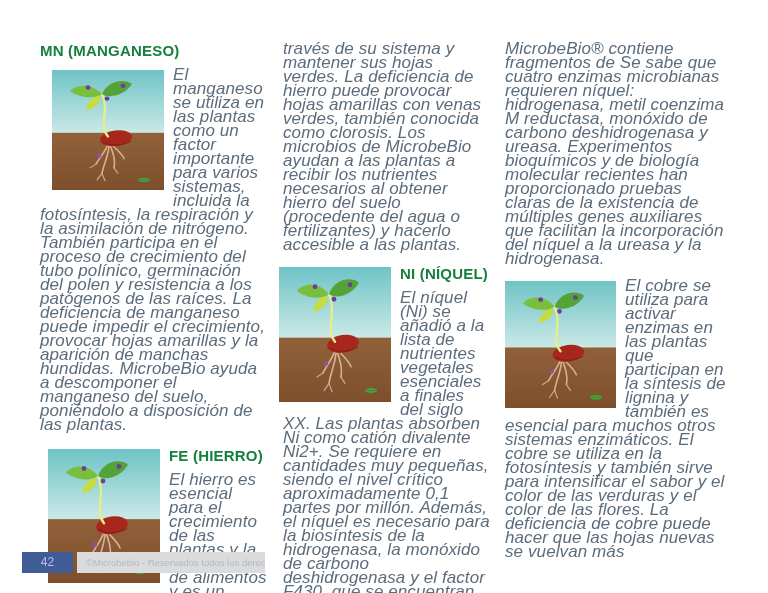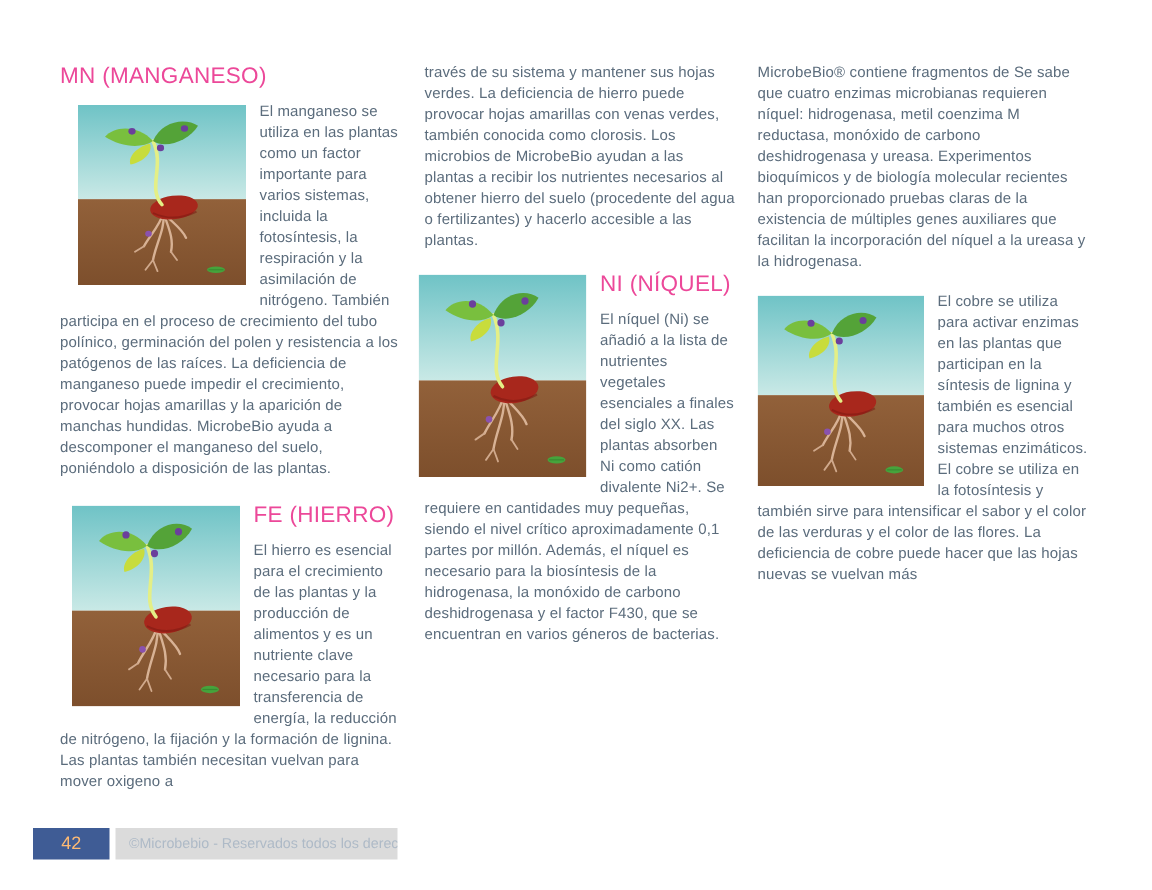--- a/index.html
+++ b/index.html
@@ -3,34 +3,34 @@
 <meta charset="utf-8">
 <style>
   html,body{margin:0;padding:0;background:#ffffff;}
   .page{position:relative;width:768px;height:593px;background:#ffffff;overflow:hidden;
         font-family:"Liberation Sans",sans-serif;}
   .columns{position:absolute;left:40px;top:42px;width:688px;display:flex;gap:15px;}
   .col{box-sizing:border-box;}
   .col-left{width:228px;}
   .col-mid{width:207px;}
   .col-right{width:223px;}
-  h2{font-size:15px;font-weight:normal;color:#ec4899;margin:0 0 9px 0;letter-spacing:.2px;}
-  p{font-size:10px;line-height:14px;color:#5b6c7c;margin:0 0 13px 0;letter-spacing:.1px;}
+  h2{font-size:15px;font-weight:bold;color:#15803d;margin:0 0 9px 0;letter-spacing:.2px;}
+  p{font-size:17px;line-height:14px;color:#5b6c7c;margin:0 0 13px 0;letter-spacing:.1px;font-style:italic;}
   .section{overflow:visible;}
   .img-float{float:left;margin:2px 9px 6px 0;display:block;}
   .img-float svg{display:block;}
   .ml12{margin-left:12px;}
   .ml8{margin-left:8px;}
   .mln4{margin-left:-4px;}
   .mt-fe{margin-top:2px;}
   .mt-ni{margin-top:12px;}
   .mt-cu{margin-top:10px;}
   .clear{clear:both;}
   .footer-num{position:absolute;left:22px;top:552px;width:51px;height:21px;background:#3f5c95;
-        color:#fdba74;font-size:12px;text-align:center;line-height:21px;}
+        color:#c4b5fd;font-size:12px;text-align:center;line-height:21px;}
   .footer-bar{position:absolute;left:77px;top:552px;width:188px;height:21px;background:#dbdbdb;
         color:#aebac7;font-size:9.5px;line-height:21px;padding-left:9px;box-sizing:border-box;
         white-space:nowrap;overflow:hidden;}
   .hidden-defs{position:absolute;width:0;height:0;overflow:hidden;}
 </style>
 </head>
 <body>
 
 <svg class="hidden-defs" aria-hidden="true">
   <defs>

